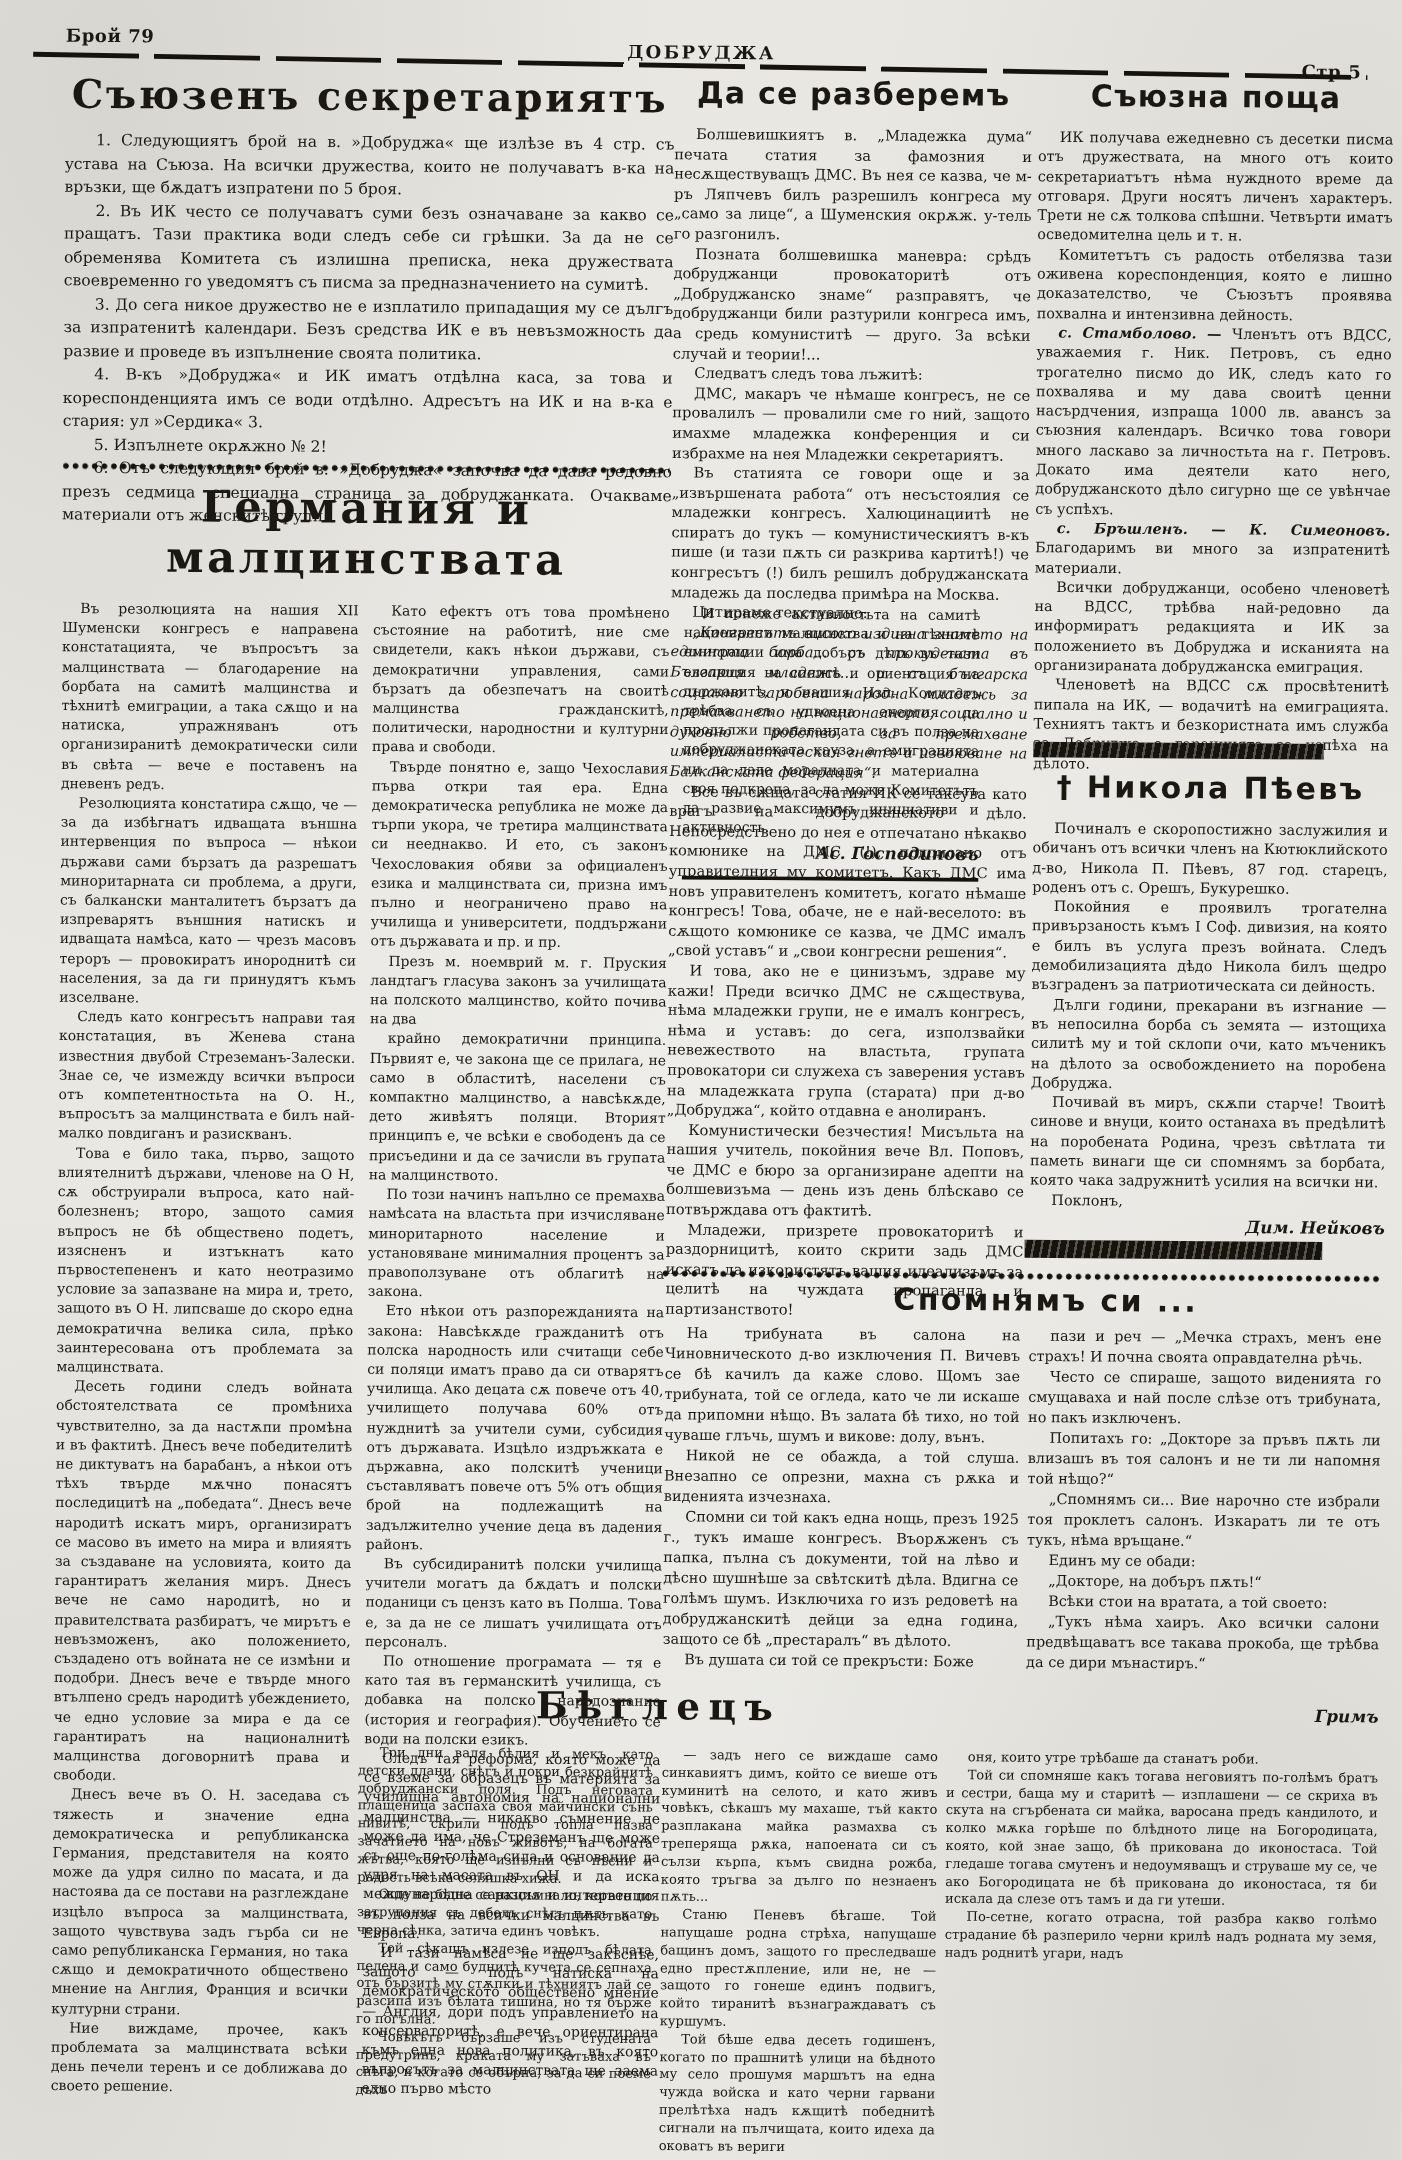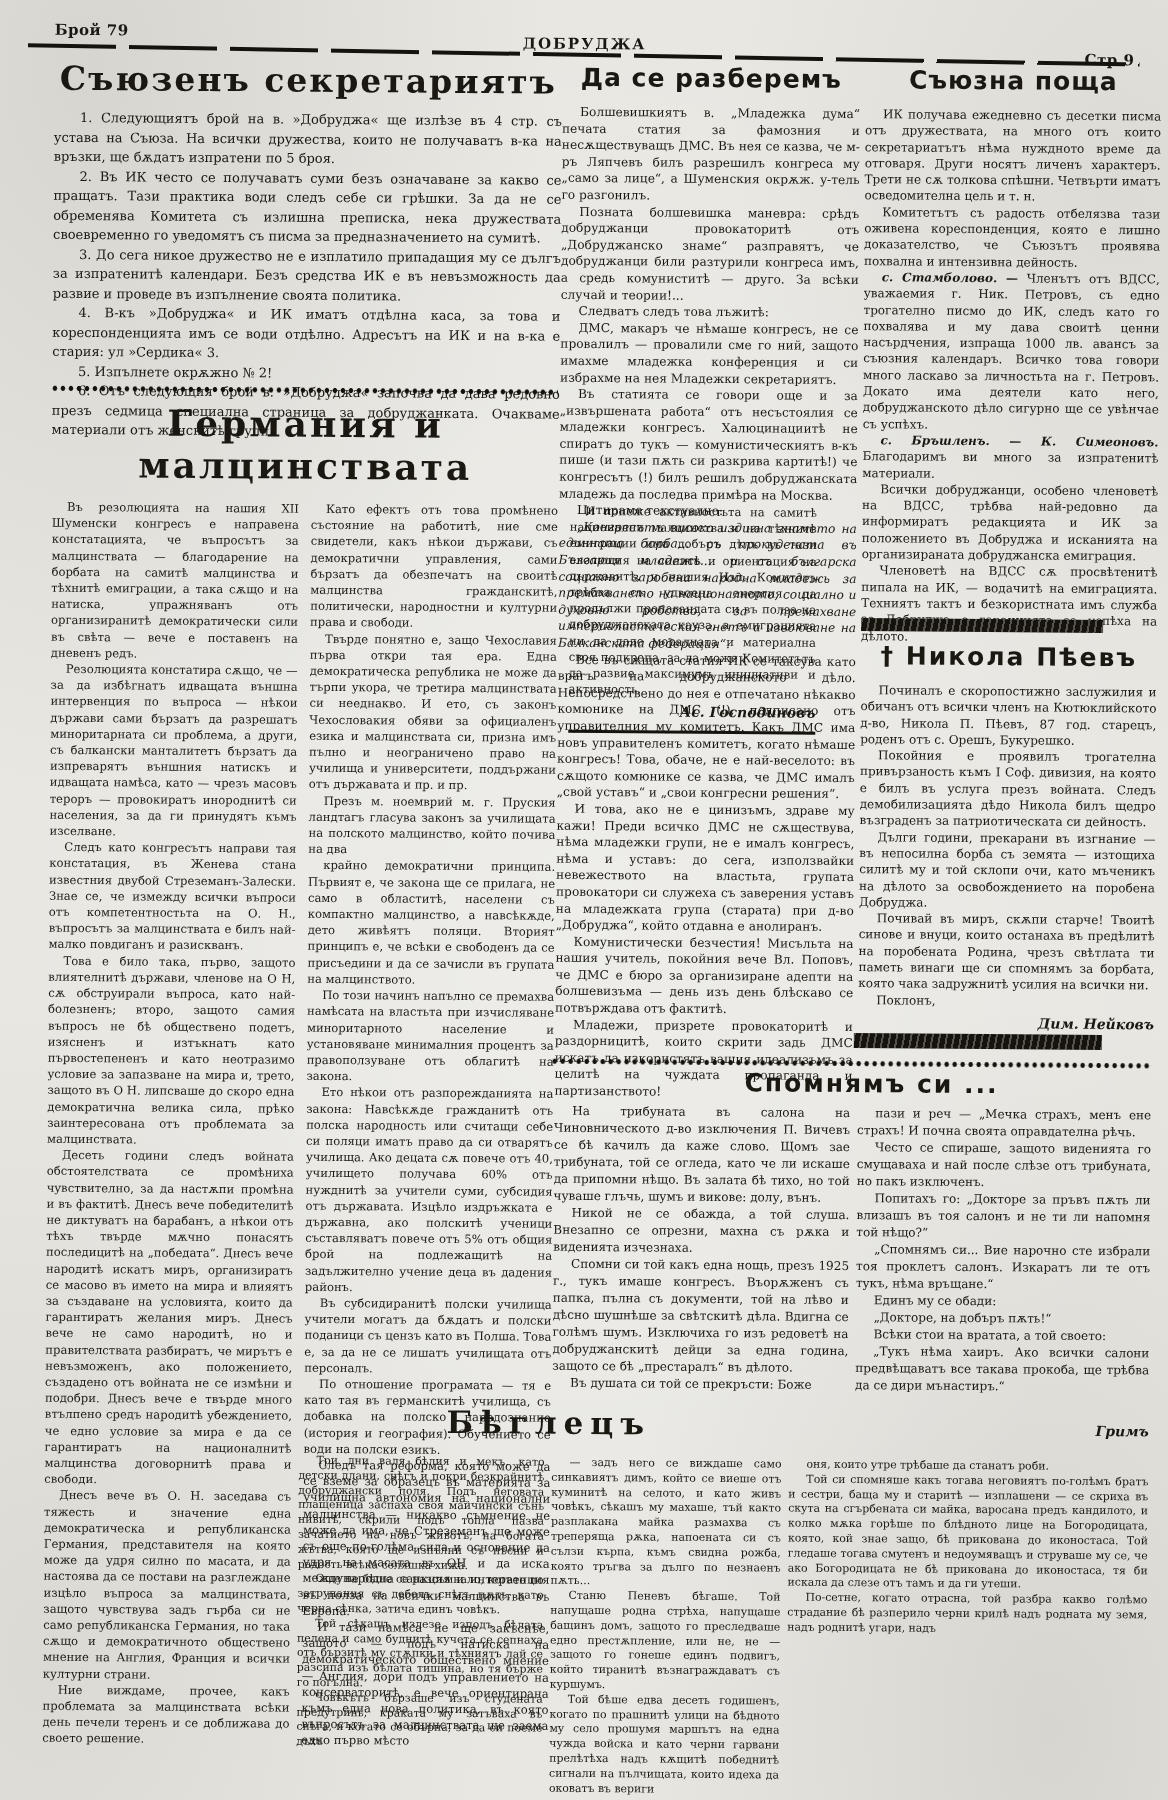--- a/index.html
+++ b/index.html
@@ -58,21 +58,21 @@
   .rule-thick { border-top:3px solid #16130d; margin-top:10px; }
 </style>
 </head>
 <body>
 
 <div class="sheet">
   <div class="tilt">
 
     <div class="abs hdr-label" style="left:55px; top:24px;">Брой 79</div>
     <div class="abs hdr-label" style="left:455px; top:34px; width:260px; text-align:center; letter-spacing:2px;">ДОБРУДЖА</div>
-    <div class="abs hdr-label" style="left:1085px; top:46px;">Стр 9</div>
+    <div class="abs hdr-label" style="left:1085px; top:46px;">Стр 5</div>
     <div class="abs hdr-rule" style="left:28px; top:52px; width:1112px;"></div>
 
     <article class="abs" style="left:55px; top:62px; width:508px;">
       <h1 class="h-big" style="margin:0 0 10px 0;">Съюзенъ секретариятъ</h1>
       <div class="txt t-secr">
           <p>1. Следующиятъ брой на в. »Добруджа« ще излѣзе въ 4 стр. съ устава на Съюза. На всички дружества, които не получаватъ в-ка на връзки, ще бѫдатъ изпратени по 5 броя.</p>
           <p>2. Въ ИК често се получаватъ суми безъ означаване за какво се пращатъ. Тази практика води следъ себе си грѣшки. За да не се обременява Комитета съ излишна преписка, нека дружествата своевременно го уведомятъ съ писма за предназначението на сумитѣ.</p>
           <p>3. До сега никое дружество не е изплатило припадащия му се дългъ за изпратенитѣ календари. Безъ средства ИК е въ невъзможность да развие и проведе въ изпълнение своята политика.</p>
           <p>4. В-къ »Добруджа« и ИК иматъ отдѣлна каса, за това и кореспонденцията имъ се води отдѣлно. Адресътъ на ИК и на в-ка е стария: ул »Сердика« 3.</p>
           <p>5. Изпълнете окрѫжно № 2!</p>

